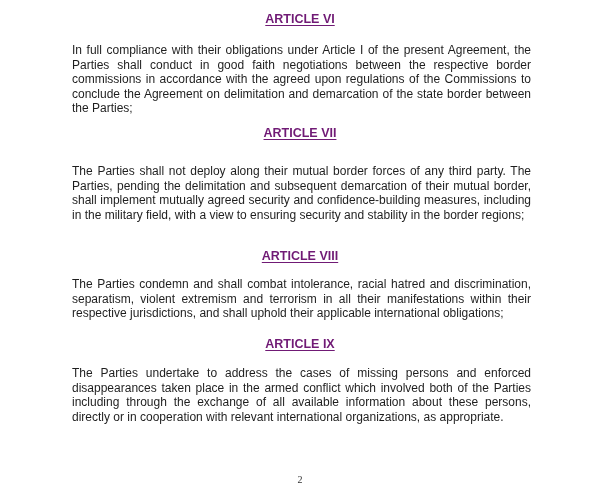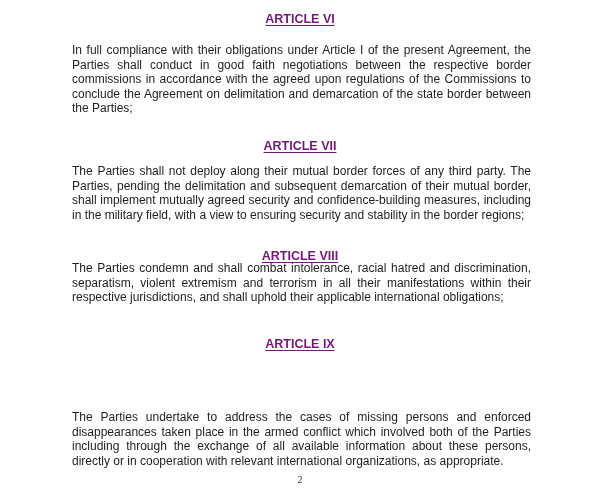--- a/index.html
+++ b/index.html
@@ -54,24 +54,24 @@
   }
 </style>
 </head>
 <body>
 
 <div class="page">
 
   <div class="heading" style="top:12px;">ARTICLE VI</div>
   <div class="para" style="top:43px;">In full compliance with their obligations under Article I of the present Agreement, the Parties shall conduct in good faith negotiations between the respective border commissions in accordance with the agreed upon regulations of the Commissions to conclude the Agreement on delimitation and demarcation of the state border between the Parties;</div>
 
-  <div class="heading" style="top:139px;">ARTICLE VII</div>
+  <div class="heading" style="top:126px;">ARTICLE VII</div>
   <div class="para" style="top:164px;">The Parties shall not deploy along their mutual border forces of any third party. The Parties, pending the delimitation and subsequent demarcation of their mutual border, shall implement mutually agreed security and confidence-building measures, including in the military field, with a view to ensuring security and stability in the border regions;</div>
 
   <div class="heading" style="top:249px;">ARTICLE VIII</div>
-  <div class="para" style="top:261px;">The Parties condemn and shall combat intolerance, racial hatred and discrimination, separatism, violent extremism and terrorism in all their manifestations within their respective jurisdictions, and shall uphold their applicable international obligations;</div>
+  <div class="para" style="top:277px;">The Parties condemn and shall combat intolerance, racial hatred and discrimination, separatism, violent extremism and terrorism in all their manifestations within their respective jurisdictions, and shall uphold their applicable international obligations;</div>
 
   <div class="heading" style="top:337px;">ARTICLE IX</div>
-  <div class="para" style="top:366px;margin-top:44px;">The Parties undertake to address the cases of missing persons and enforced disappearances taken place in the armed conflict which involved both of the Parties including through the exchange of all available information about these persons, directly or in cooperation with relevant international organizations, as appropriate.</div>
+  <div class="para" style="top:366px;">The Parties undertake to address the cases of missing persons and enforced disappearances taken place in the armed conflict which involved both of the Parties including through the exchange of all available information about these persons, directly or in cooperation with relevant international organizations, as appropriate.</div>
 
   <div class="page-number">2</div>
 
 </div>
 
 </body></html>

